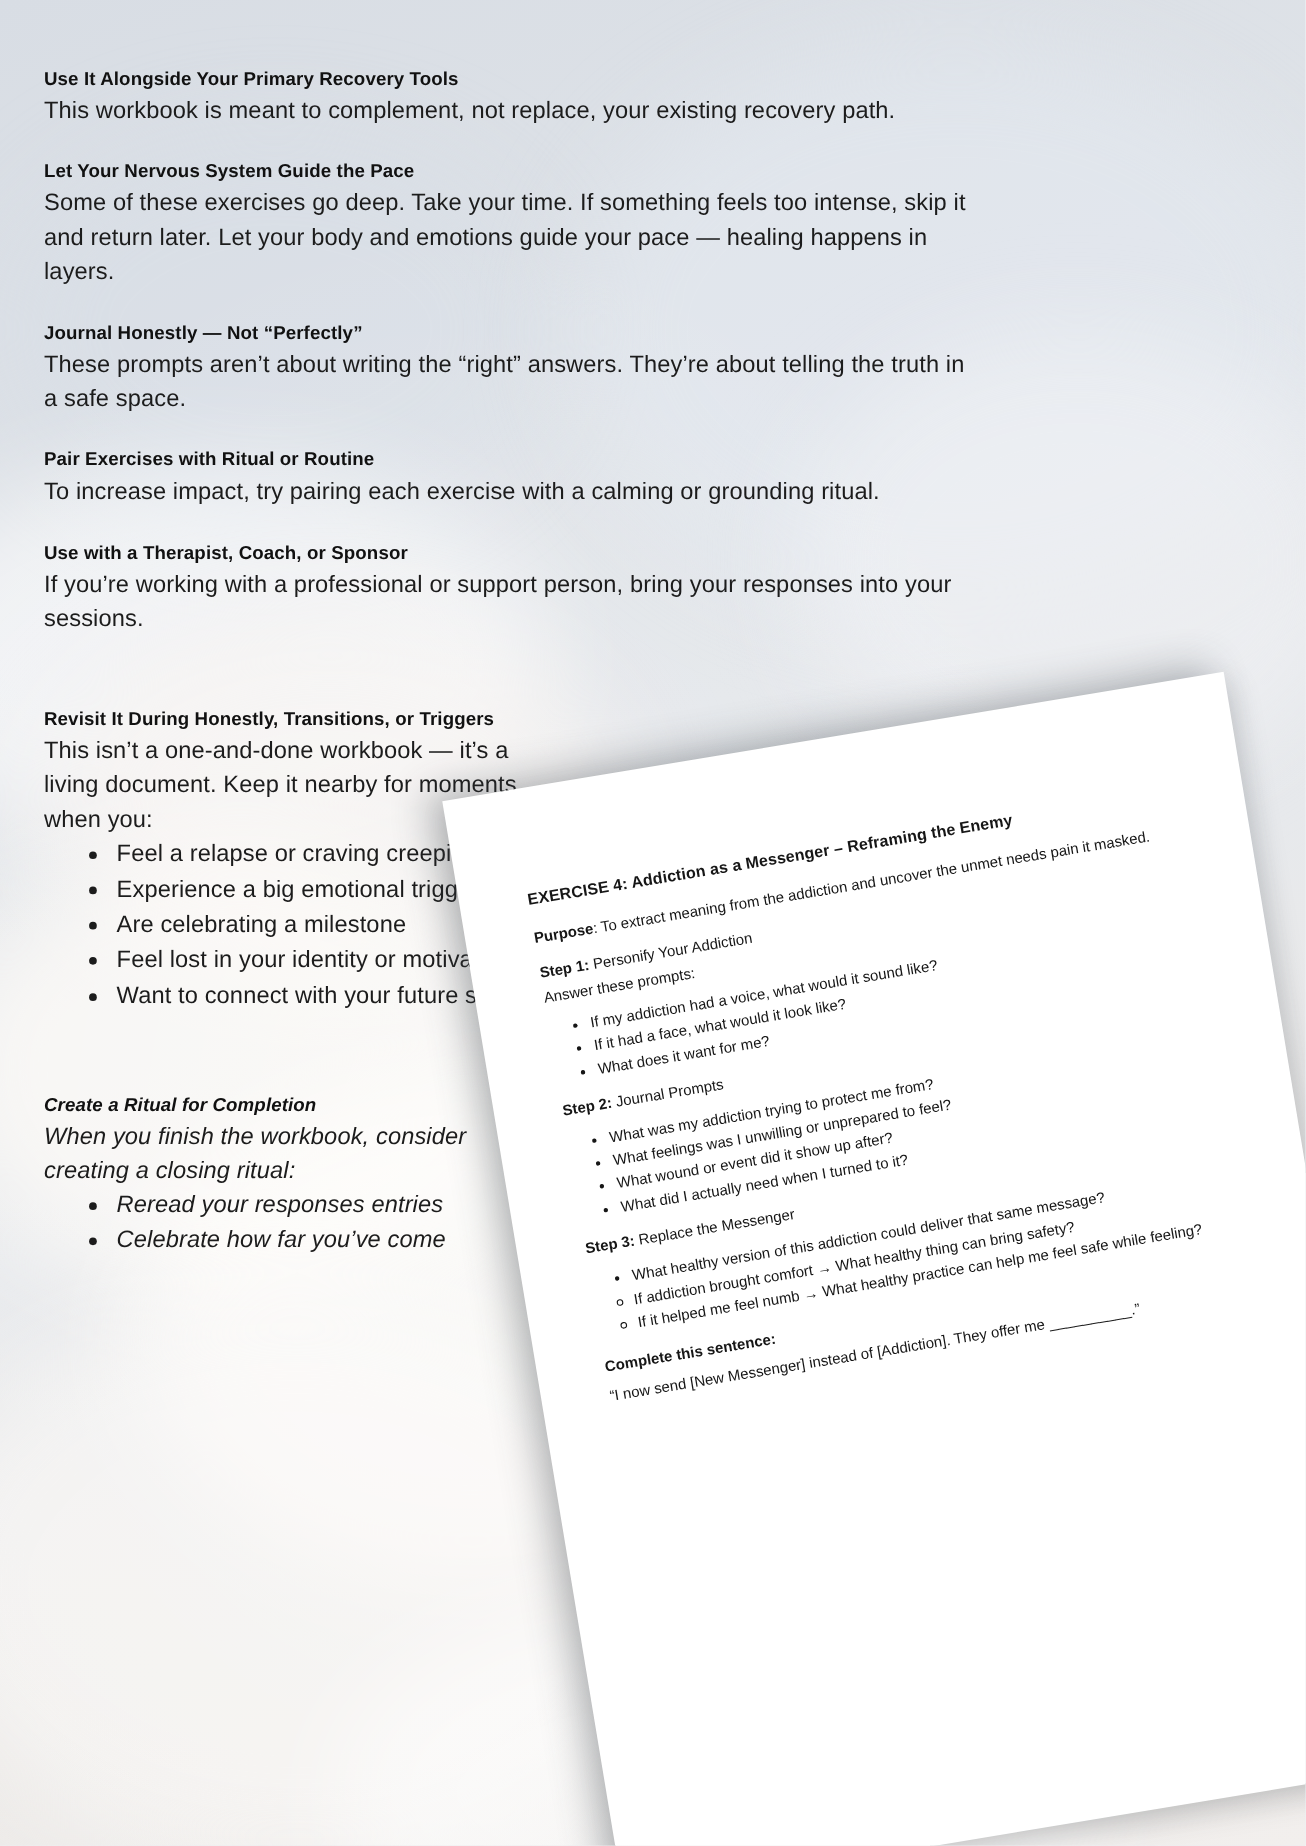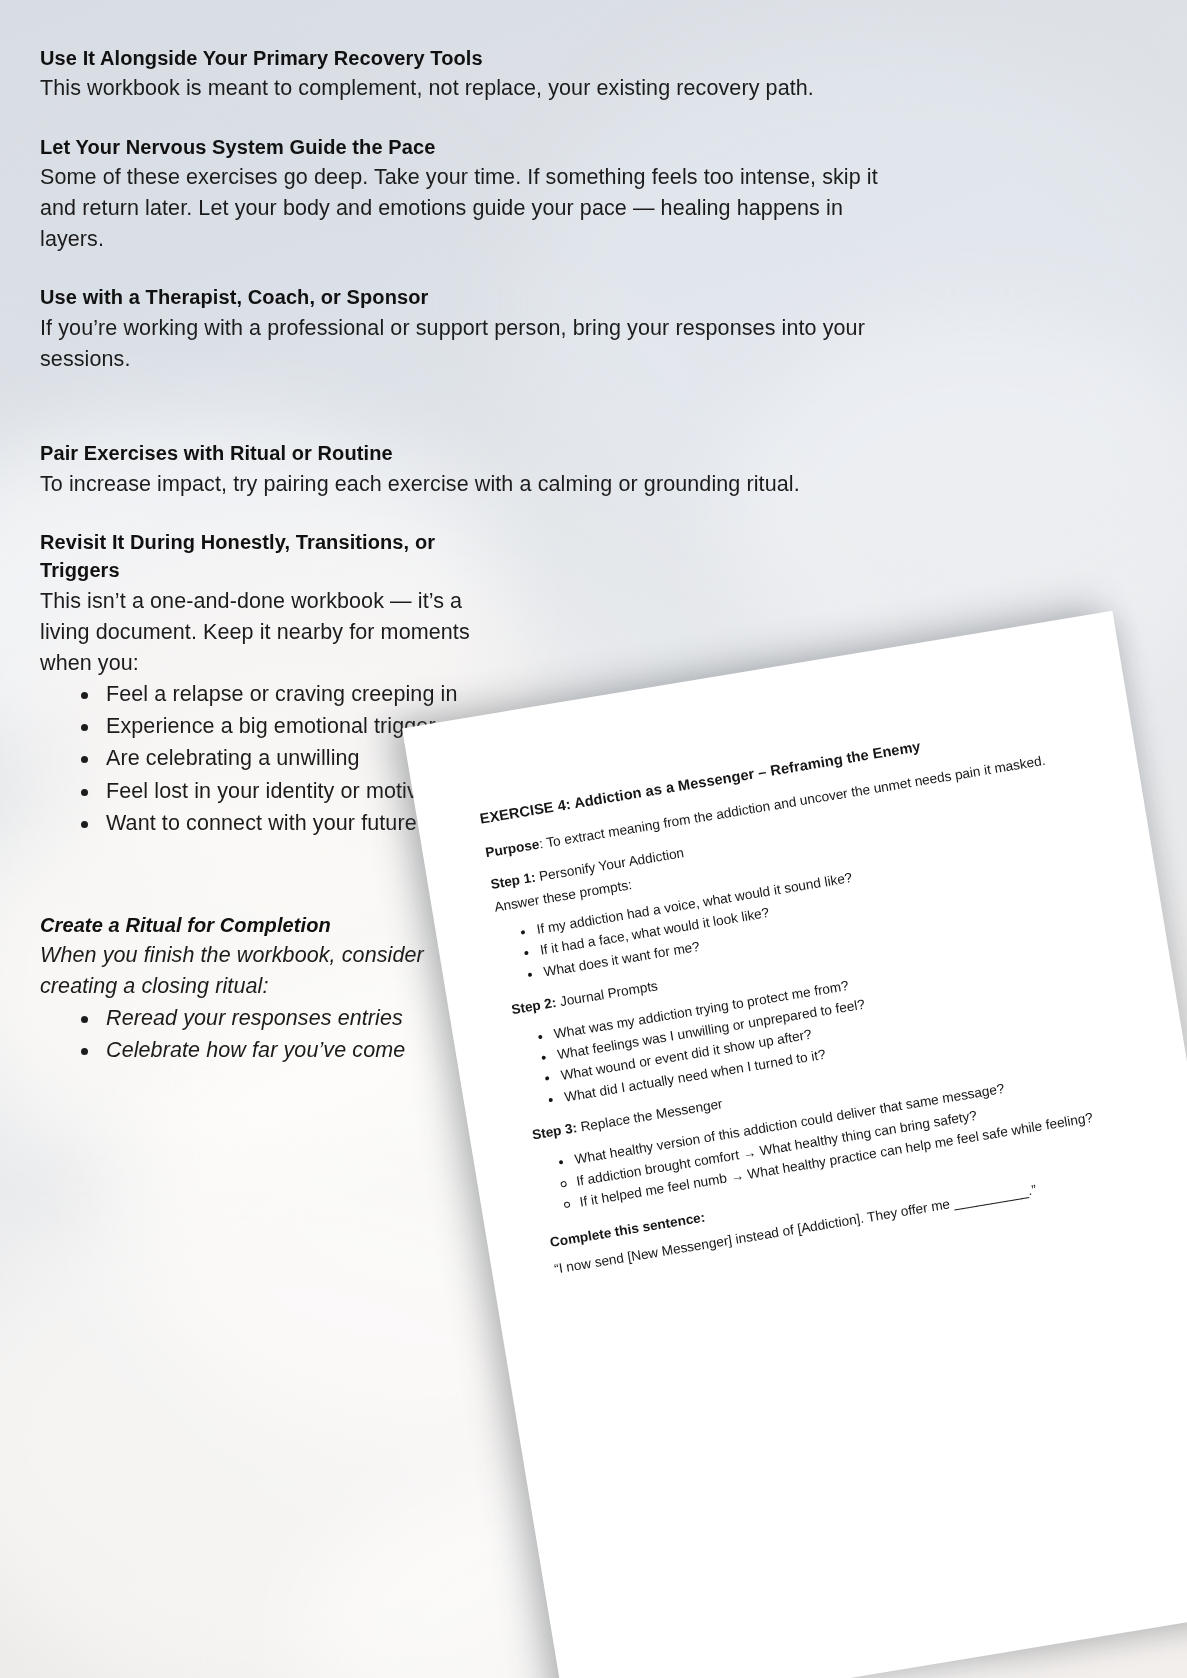--- a/index.html
+++ b/index.html
@@ -59,24 +59,24 @@
     font-size: 21.5px;
     line-height: 1.45;
     letter-spacing: 0.1px;
   }
   .block { margin-bottom: 28px; }
   .block.narrow { width: 452px; }
   .block.narrow-b { width: 452px; font-style: italic; }
   .block.tall-gap { margin-bottom: 64px; }
   .heading {
     font-weight: 700;
-    font-size: 20px;
+    font-size: 17px;
     line-height: 1.42;
     color: #111111;
-    margin: 0 0 1px 0;
+    margin: 16px 0 1px 0;
   }
   .para {
     margin: 0;
     font-weight: 400;
   }
   .bullets {
     list-style: none;
     margin: 0;
     padding: 0 0 0 38px;
   }
@@ -200,38 +200,42 @@
     <div class="block">
       <div class="heading">Use It Alongside Your Primary Recovery Tools</div>
       <p class="para">This workbook is meant to complement, not replace, your existing recovery path.</p>
     </div>
 
     <div class="block">
       <div class="heading">Let Your Nervous System Guide the Pace</div>
       <p class="para">Some of these exercises go deep. Take your time. If something feels too intense, skip it and return later. Let your body and emotions guide your pace — healing happens in layers.</p>
     </div>
 
+    <div class="block">
+      <div class="heading">Journal Honestly — Not “Perfectly”</div>
+      <p class="para">These prompts aren’t about writing the “right” answers. They’re about telling the truth in a safe space.</p>
+    </div>
+
+    <div class="block">
+      <div class="heading">Pair Exercises with Ritual or Routine</div>
+      <p class="para">To increase impact, try pairing each exercise with a calming or grounding ritual.</p>
+    </div>
 
     <div class="block tall-gap">
       <div class="heading">Use with a Therapist, Coach, or Sponsor</div>
       <p class="para">If you’re working with a professional or support person, bring your responses into your sessions.</p>
-    </div>
-
-    <div class="block">
-      <div class="heading">Pair Exercises with Ritual or Routine</div>
-      <p class="para">To increase impact, try pairing each exercise with a calming or grounding ritual.</p>
     </div>
 
     <div class="block narrow" style="margin-bottom:72px">
       <div class="heading">Revisit It During Honestly, Transitions, or Triggers</div>
       <p class="para">This isn’t a one-and-done workbook — it’s a living document. Keep it nearby for moments when you:</p>
       <ul class="bullets">
         <li>Feel a relapse or craving creeping in</li>
         <li>Experience a big emotional trigger</li>
-        <li>Are celebrating a unwilling</li>
+        <li>Are celebrating a milestone</li>
         <li>Feel lost in your identity or motivation</li>
         <li>Want to connect with your future self</li>
       </ul>
     </div>
 
     <div class="block narrow-b">
       <div class="heading">Create a Ritual for Completion</div>
       <p class="para">When you finish the workbook, consider creating a closing ritual:</p>
       <ul class="bullets">
         <li>Reread your responses entries</li>

